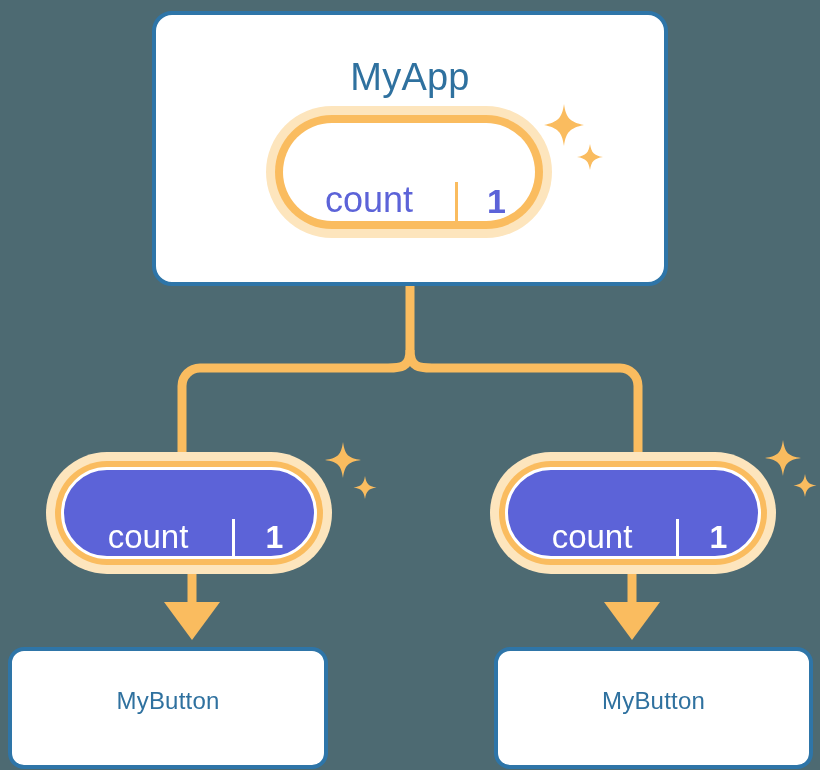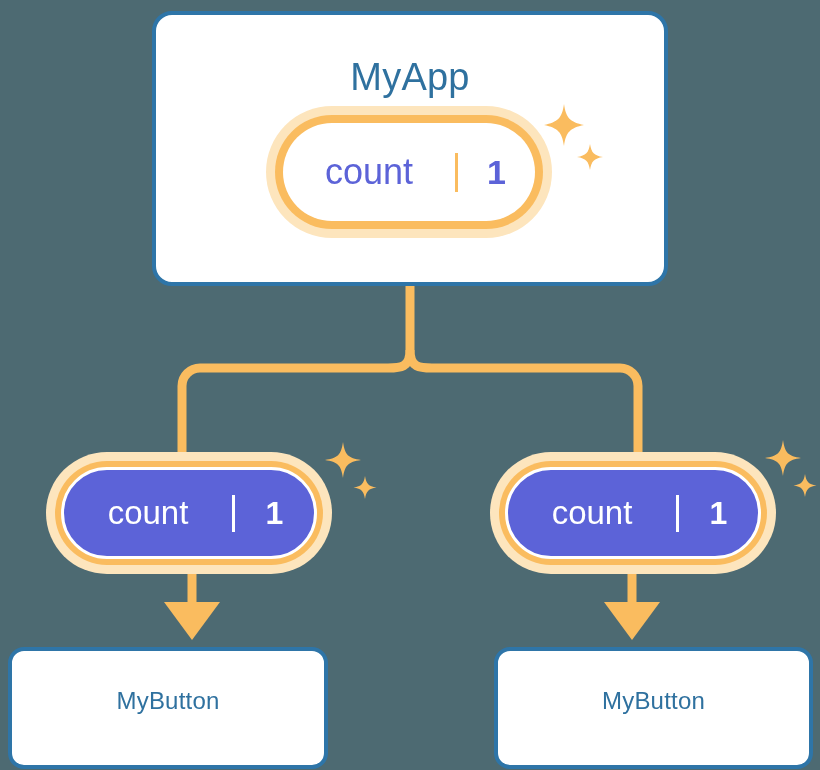--- a/index.html
+++ b/index.html
@@ -87,21 +87,21 @@
     border-radius: 999px;
     background: #fabc5f;      
     padding: 8px;
     display: flex;
     box-sizing: border-box;
   }
   .pill-body {
     flex: 1 1 auto;
     border-radius: 999px;
     display: flex;
-    align-items: center;
+    align-items: flex-end;
     box-sizing: border-box;
     overflow: hidden;
   }
   .pill-key, .pill-val {
     display: flex;
     align-items: center;
     justify-content: center;
     box-sizing: border-box;
     white-space: nowrap;
   }

